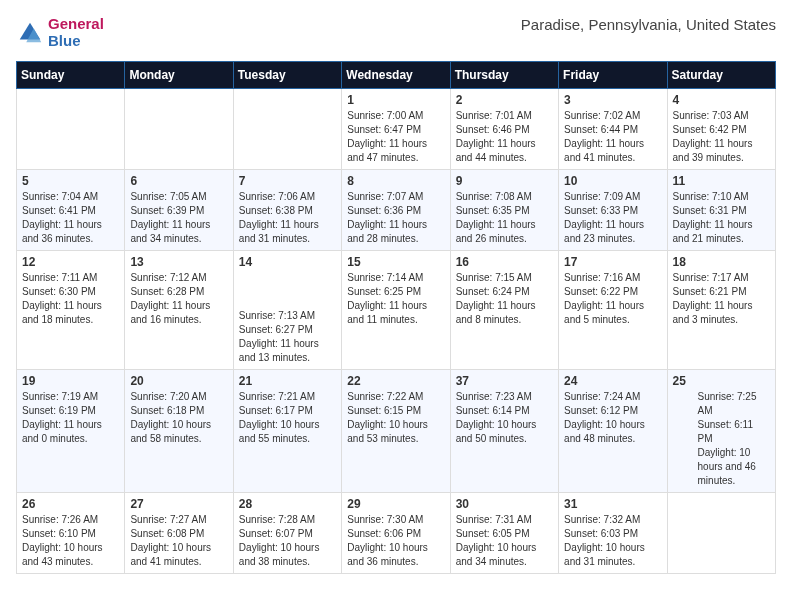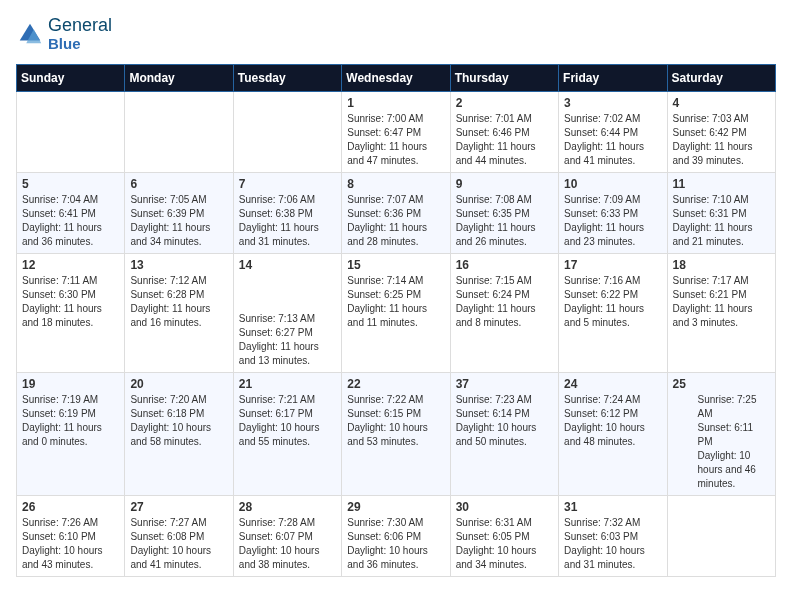--- a/index.html
+++ b/index.html
@@ -20,23 +20,23 @@
       display: flex;
       align-items: center;
       gap: 4px;
     }
     .logo-text {
       display: flex;
       flex-direction: column;
       line-height: 1.1;
     }
     .logo-general {
-      font-size: 18px;
-      font-weight: normal;
-      color: #0c4a6e;
+      font-size: 15px;
+      font-weight: bold;
+      color: #be185d;
     }
     .logo-blue {
       font-size: 15px;
       font-weight: bold;
       color: #2e6db4;
     }
     .logo-icon {
       width: 28px;
       height: 28px;
     }
@@ -105,20 +105,21 @@
     <svg class="logo-icon" viewBox="0 0 30 30">
       <polygon points="15,4 26,22 4,22" fill="#2e6db4"></polygon>
       <polygon points="19,10 27,25 11,25" fill="#5a9fd4" opacity="0.7"></polygon>
     </svg>
     <div class="logo-text">
       <span class="logo-general">General</span>
       <span class="logo-blue">Blue</span>
     </div>
   </div>
   <div class="title-block">
+    <div class="location">Paradise, Pennsylvania, United States</div>
   </div>
 </div>
 
 <table class="calendar">
   <thead>
     <tr>
     <th>Sunday</th>
         <th>Monday</th>
         <th>Tuesday</th>
         <th>Wednesday</th>
@@ -309,21 +310,21 @@
 Daylight: 10 hours and 38 minutes.</div>
         </td>
         <td>
           <span class="day-num">29</span>
           <div class="day-info" style="white-space: pre-line;">Sunrise: 7:30 AM
 Sunset: 6:06 PM
 Daylight: 10 hours and 36 minutes.</div>
         </td>
         <td>
           <span class="day-num">30</span>
-          <div class="day-info" style="white-space: pre-line;">Sunrise: 6:31 AM
+          <div class="day-info" style="white-space: pre-line;">Sunrise: 7:31 AM
 Sunset: 6:05 PM
 Daylight: 10 hours and 34 minutes.</div>
         </td>
         <td>
           <span class="day-num">31</span>
           <div class="day-info" style="white-space: pre-line;">Sunrise: 7:32 AM
 Sunset: 6:03 PM
 Daylight: 10 hours and 31 minutes.</div>
         </td>
         <td class="empty-cell"></td>

